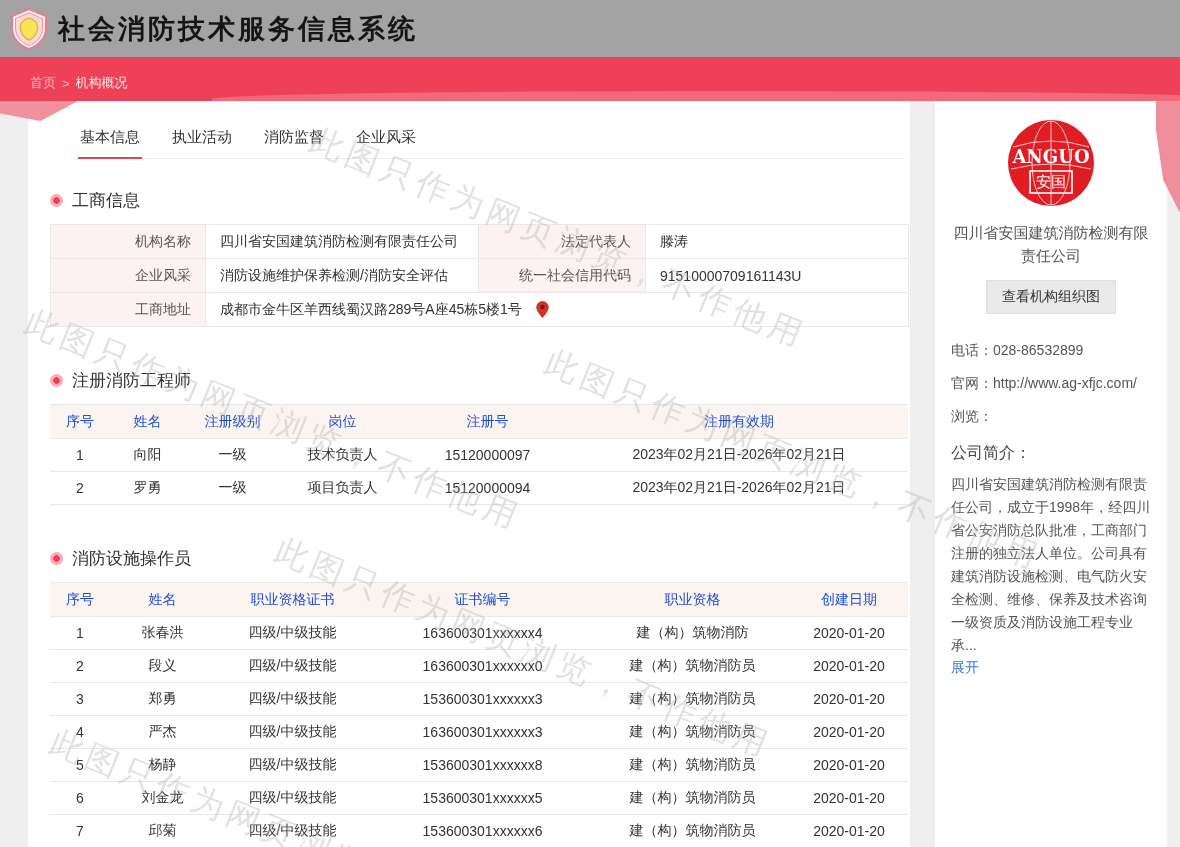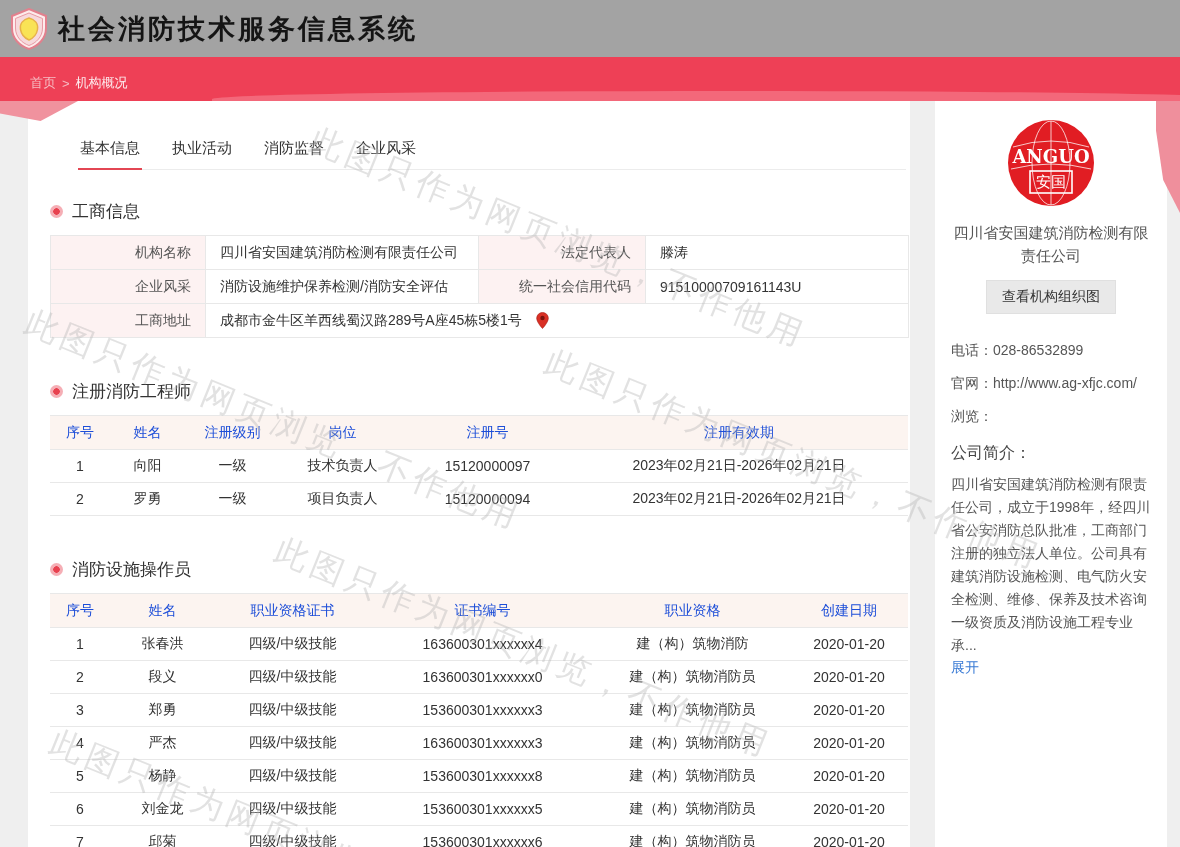--- a/index.html
+++ b/index.html
@@ -25,21 +25,21 @@
     clip-path:polygon(0 0,100% 0,52% 100%,0 62%); z-index:1;}
   .wedge-right { position:absolute; right:0; top:95px; width:24px; height:118px; background:#ef8f9c;
     clip-path:polygon(0 0,100% 0,100% 100%,30% 72%,0 30%); z-index:1;}
 
   
   .content { display:flex; align-items:flex-start; padding:0 13px 0 28px; gap:25px; position:relative; }
   .main-card { width:882px; min-height:746px; background:#fff; padding-bottom:4px; }
   .side-card { width:232px; min-height:746px; background:#fff; padding:16px 16px 20px; }
 
   
-  .tabs { display:flex; gap:28px; margin:0 4px 0 50px; padding-top:30px; border-bottom:1px solid #ececec; }
+  .tabs { display:flex; gap:28px; margin:0 4px 0 50px; padding-top:19px; border-bottom:1px solid #ececec; }
   .tab { font-size:15px; color:#333; padding:8px 2px 10px; cursor:pointer; }
   .tab.active { border-bottom:2px solid #e34653; margin-bottom:-1px; }
 
   
   .section-title { display:flex; align-items:center; margin:30px 0 12px 22px; }
   .dot { width:13px; height:13px; border-radius:50%; margin-right:9px;
     background:radial-gradient(circle,#e8414f 0 3px,#f5aeb5 3.5px 7px); }
   .section-title span { font-size:17px; color:#333; }
 
   table { border-collapse:collapse; width:858px; margin-left:22px; font-size:14px; color:#333; table-layout:fixed;}

